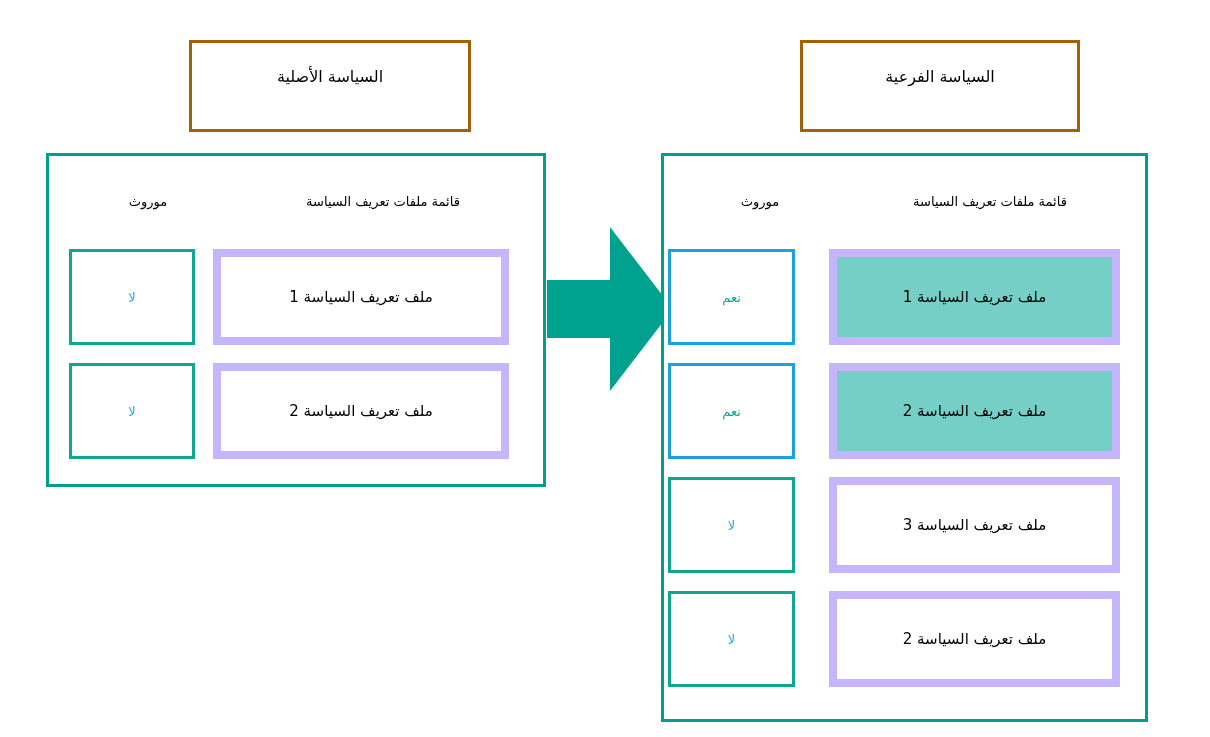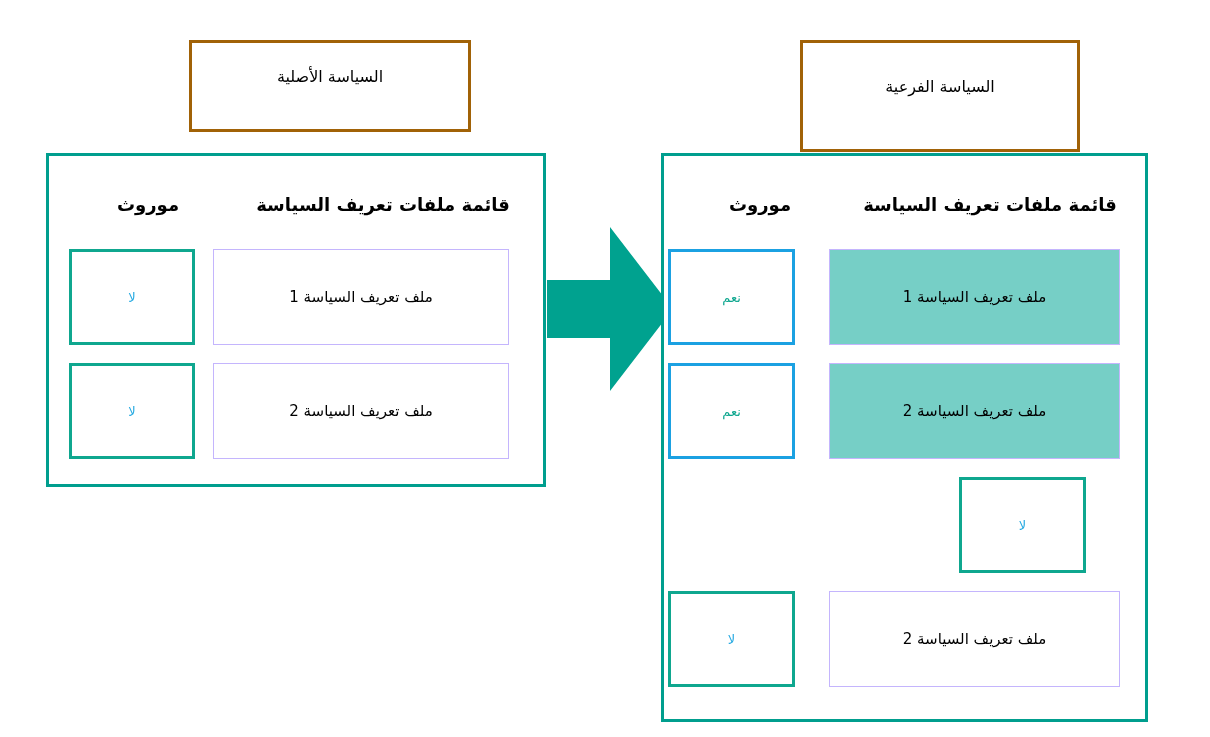--- a/index.html
+++ b/index.html
@@ -32,21 +32,21 @@
     text-align: left;
     margin-left: 31px;
   }
   .title-box .title-text {
     font-size: 16px;
     color: #000000;
     line-height: 1.3;
     padding-bottom: 18px;
   }
   #title-left  { left: 158px; top: 40px;  width: 282px; height: 92px; }
-  #title-right { left: 769px; top: 40px;  width: 280px; height: 112px; }
+  #title-right { left: 769px; top: 40px;  width: 280px; height: 92px; }
 
   
   .panel {
     position: absolute;
     box-sizing: border-box;
     border: 3px solid #009E8E;
     background: #ffffff;
   }
   #panel-left  { left: 46px;  top: 153px; width: 500px; height: 334px; }
   #panel-right { left: 661px; top: 153px; width: 487px; height: 569px; }
@@ -56,22 +56,22 @@
     position: absolute;
     left: 0;
     right: 0;
     display: flex;
     flex-direction: row;
   }
   #panel-left  .col-headers { top: 38px; }
   #panel-right .col-headers { top: 38px; }
 
   .col-head {
-    font-size: 18px;
-    font-weight: bold;
+    font-size: 13px;
+    font-weight: normal;
     color: #000000;
     text-align: center;
     white-space: nowrap;
   }
   .col-head.name-col  { flex: 0 0 320px; }
   .col-head.inh-col   { flex: 0 0 150px; }
   #panel-right .col-head.name-col { flex: 0 0 310px; }
   #panel-right .col-head.inh-col  { flex: 0 0 150px; }
 
   
@@ -93,21 +93,21 @@
   .cell {
     box-sizing: border-box;
     display: flex;
     align-items: center;
     justify-content: center;
     background: #ffffff;
     height: 96px;
   }
 
   .cell-name {
-    border: 1px solid #c4b5fd;
+    border: 8px solid #c4b5fd;
     font-size: 15px;
     color: #000000;
     text-align: center;
   }
   .cell-name.highlight {
     background: #76CFC6;
   }
 
   .cell-inherit {
     font-size: 13px;
@@ -185,20 +185,21 @@
     <div class="rows">
       <div class="row">
         <div class="cell cell-name highlight">ملف تعريف السياسة 1</div>
         <div class="cell cell-inherit yes">نعم</div>
       </div>
       <div class="row">
         <div class="cell cell-name highlight">ملف تعريف السياسة 2</div>
         <div class="cell cell-inherit yes">نعم</div>
       </div>
       <div class="row">
+        <div class="cell cell-name">ملف تعريف السياسة 3</div>
         <div class="cell cell-inherit no">لا</div>
       </div>
       <div class="row">
         <div class="cell cell-name">ملف تعريف السياسة 2</div>
         <div class="cell cell-inherit no">لا</div>
       </div>
     </div>
   </div>
 
 </div>

